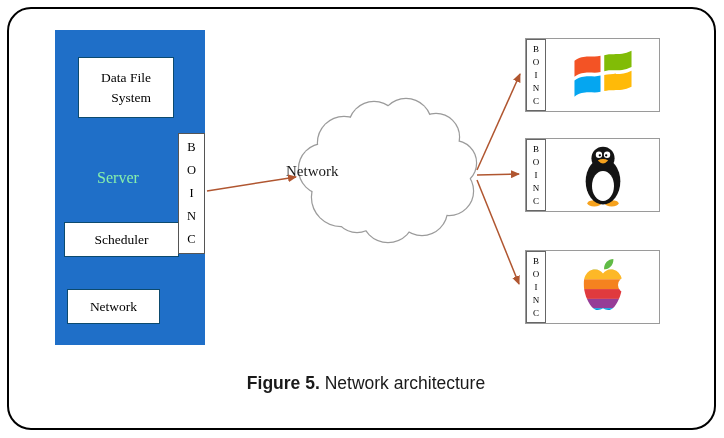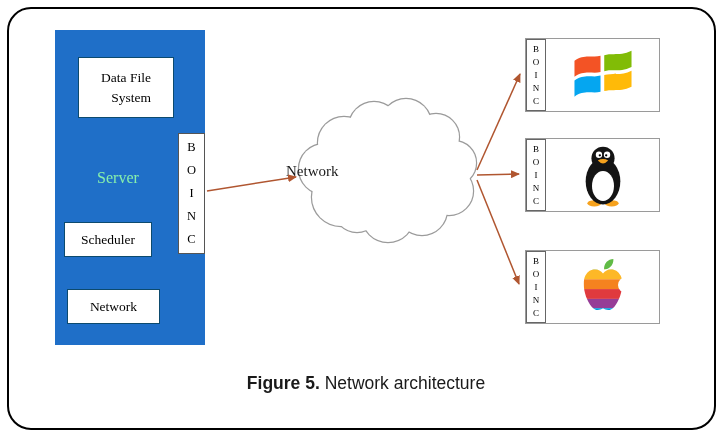--- a/index.html
+++ b/index.html
@@ -20,21 +20,21 @@
   .arrows { position: absolute; left: 0; top: 0; width: 724px; height: 438px; pointer-events: none; z-index: 6; }
 
   
   .blue-panel { position: absolute; left: 55px; top: 30px; width: 150px; height: 315px; background: #1f6fc8; z-index: 2; }
   .white-box {
     position: absolute; background: #fff; border: 1px solid #0c4a6e; color: #000;
     display: flex; align-items: center; justify-content: center; text-align: right;
     font-size: 13.5px; white-space: pre-line; line-height: 1.45;
   }
   .dfs       { left: 23px; top: 27px;  width: 96px; height: 61px; }
-  .scheduler { left: 9px;  top: 192px; width: 88px; height: 35px; }
+  .scheduler { left: 9px;  top: 192px; width: 115px; height: 35px; }
   .database  { left: 12px; top: 259px; width: 93px; height: 35px; }
   .server-label { position: absolute; left: 0; top: 139px; width: 126px; text-align: center; color: #86efac; font-size: 16px; }
 
   .boinc-strip {
     position: absolute; background: #fff; border: 1px solid #555; color: #000;
     display: flex; align-items: center; justify-content: center; text-align: center;
     white-space: pre-line; z-index: 4;
   }
   .server-boinc { left: 178px; top: 133px; width: 27px; height: 121px; font-size: 12.5px; line-height: 23px; }
 

